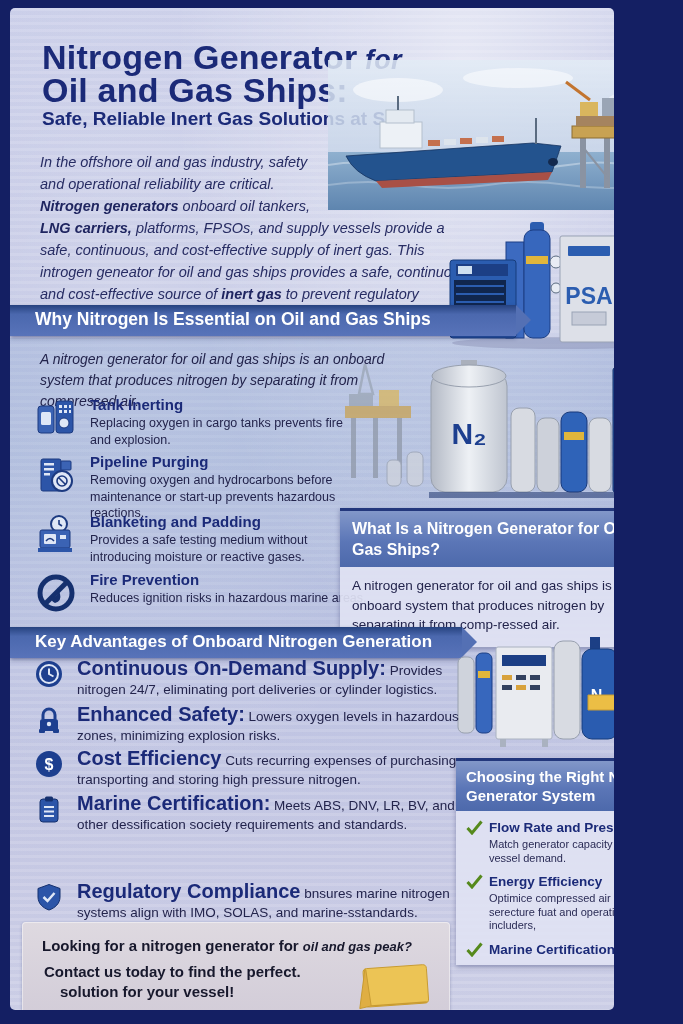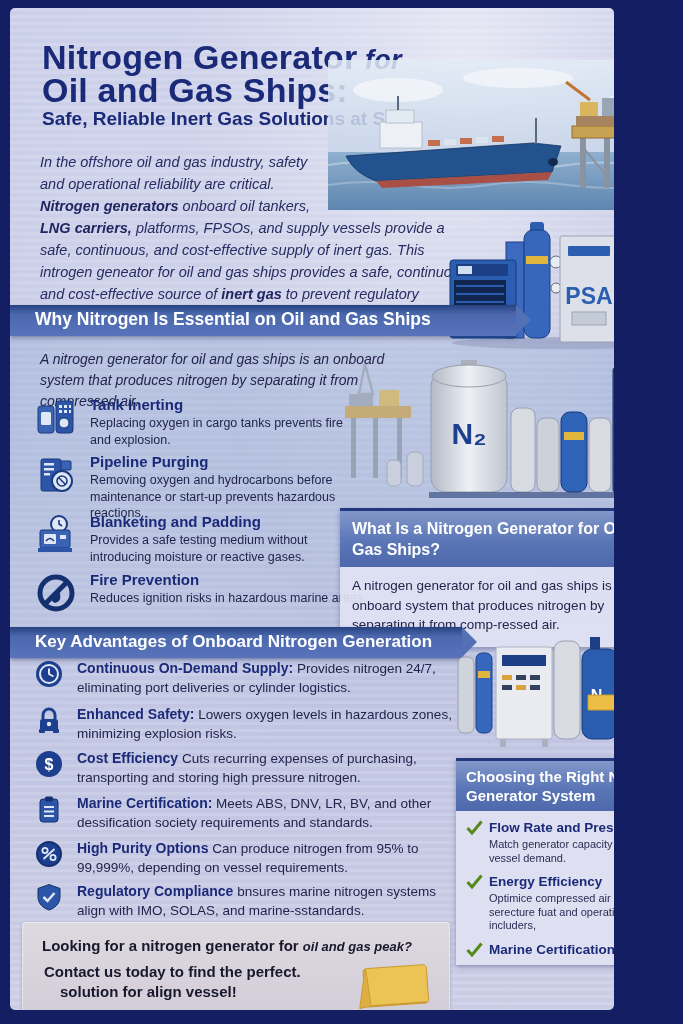--- a/index.html
+++ b/index.html
@@ -51,21 +51,21 @@
   .panel-head { background:linear-gradient(180deg,#8297c9 0%,#5b76b7 55%,#4d69ab 100%);
     border-top:3px solid #23377c; color:#fff; font-weight:bold; padding:7px 12px; }
   .panel-body { background:rgba(224,226,243,.92); color:#23244c; }
   #panel-what { left:330px; top:500px; width:341px; }
   #panel-what .panel-head { font-size:16px; line-height:21px; }
   #panel-what .panel-body { font-size:13.5px; line-height:19.5px; padding:9px 12px 12px 12px; }
 
   .aitem { position:absolute; left:25px; width:428px; }
   .aitem .ico { position:absolute; left:0; top:1px; width:28px; height:28px; }
   .aitem .atxt { margin-left:42px; font-size:13.5px; line-height:18.5px; color:#23244c; }
-  .aitem .atxt b { color:#1b2a78; font-size:14px; }
+  .aitem .atxt b { color:#1b2a78; font-size:20px; }
 
   #panel-choosing { left:446px; top:750px; width:225px; padding-bottom:8px;
     background:rgba(224,226,243,.92); }
   #panel-choosing .panel-head { font-size:15px; line-height:19px; padding:6px 10px; }
   .citem { position:relative; margin:9px 8px 0 10px; padding-left:23px; }
   .citem .check { position:absolute; left:0; top:0; width:17px; height:15px; }
   .citem .ct { font-size:13.5px; font-weight:bold; color:#1b2a78; }
   .citem .cd { font-size:11px; line-height:13.5px; color:#2a2b55; margin-top:3px; }
 
   .cta { position:absolute; left:12px; top:914px; width:428px; height:96px; border-radius:4px;
@@ -360,29 +360,20 @@
         <rect x="10" y="1.5" width="8" height="5" rx="1.5" fill="#15306e"></rect>
         <g stroke="#dfe7f6" stroke-width="2">
             <line x1="9" y1="12" x2="19" y2="12"></line>
             <line x1="9" y1="16.5" x2="19" y2="16.5"></line>
             <line x1="9" y1="21" x2="19" y2="21"></line>
           </g>
       </svg>
       <div class="atxt"><b>Marine Certification:</b><span> Meets ABS, DNV, LR, BV, and other dessification society requirements and standards.</span></div>
     </div>
 
-    <div class="aitem" style="top:831px;">
-      <svg class="ico" viewBox="0 0 28 28">
-        <circle cx="14" cy="14" r="12" fill="#1d3f8f" stroke="#15306e" stroke-width="2"></circle>
-        <circle cx="10" cy="10.5" r="2.6" fill="none" stroke="#dfe7f6" stroke-width="1.8"></circle>
-        <circle cx="18" cy="17.5" r="2.6" fill="none" stroke="#dfe7f6" stroke-width="1.8"></circle>
-        <line x1="8.5" y1="19" x2="19.5" y2="9" stroke="#dfe7f6" stroke-width="1.8"></line>
-      </svg>
-      <div class="atxt"><b>High Purity Options</b><span> Can produce nitrogen from 95% to 99,999%, depending on vessel requirements.</span></div>
-    </div>
 
     <div class="aitem" style="top:874px;">
       <svg class="ico" viewBox="0 0 28 28">
         <path d="M14,1.5 L25,5.5 V14 C25,20.5 20,25 14,27 C8,25 3,20.5 3,14 V5.5 Z" fill="#2c55a8" stroke="#15306e"></path>
         <path d="M8.5,14 l4,4 l7,-8" fill="none" stroke="#dfe7f6" stroke-width="2.5"></path>
       </svg>
       <div class="atxt"><b>Regulatory Compliance</b><span> bnsures marine nitrogen systems align with IMO, SOLAS, and marine-sstandards.</span></div>
     </div>
 
     <div class="panel" id="panel-choosing">
@@ -406,21 +397,21 @@
             <path d="M1.5,8 L6,13 L15.5,1.5" fill="none" stroke="#55891c" stroke-width="3"></path>
           </svg>
         <div class="ct">Marine Certification</div>
 
       </div>
     </div>
 
     <div class="cta">
       <div class="q"><span>Looking for a nitrogen generator for </span><em>oil and gas peak?</em></div>
       <div class="c1">Contact us today to find the perfect.</div>
-      <div class="c2">solution for align vessel!</div>
+      <div class="c2">solution for your vessel!</div>
       <svg class="env" viewBox="0 0 80 52">
         <g transform="rotate(-4 40 26)">
           <rect x="10" y="5" width="66" height="40" rx="4" fill="#ecc455" stroke="#c89b32"></rect>
           <polygon points="12,6 4,46 16,44 13,6" fill="#dfae43" stroke="#c89b32"></polygon>
           <line x1="16" y1="44" x2="74" y2="44" stroke="#c89b32" stroke-width="1.5"></line>
         </g>
       </svg>
     </div>
 
   </div>

